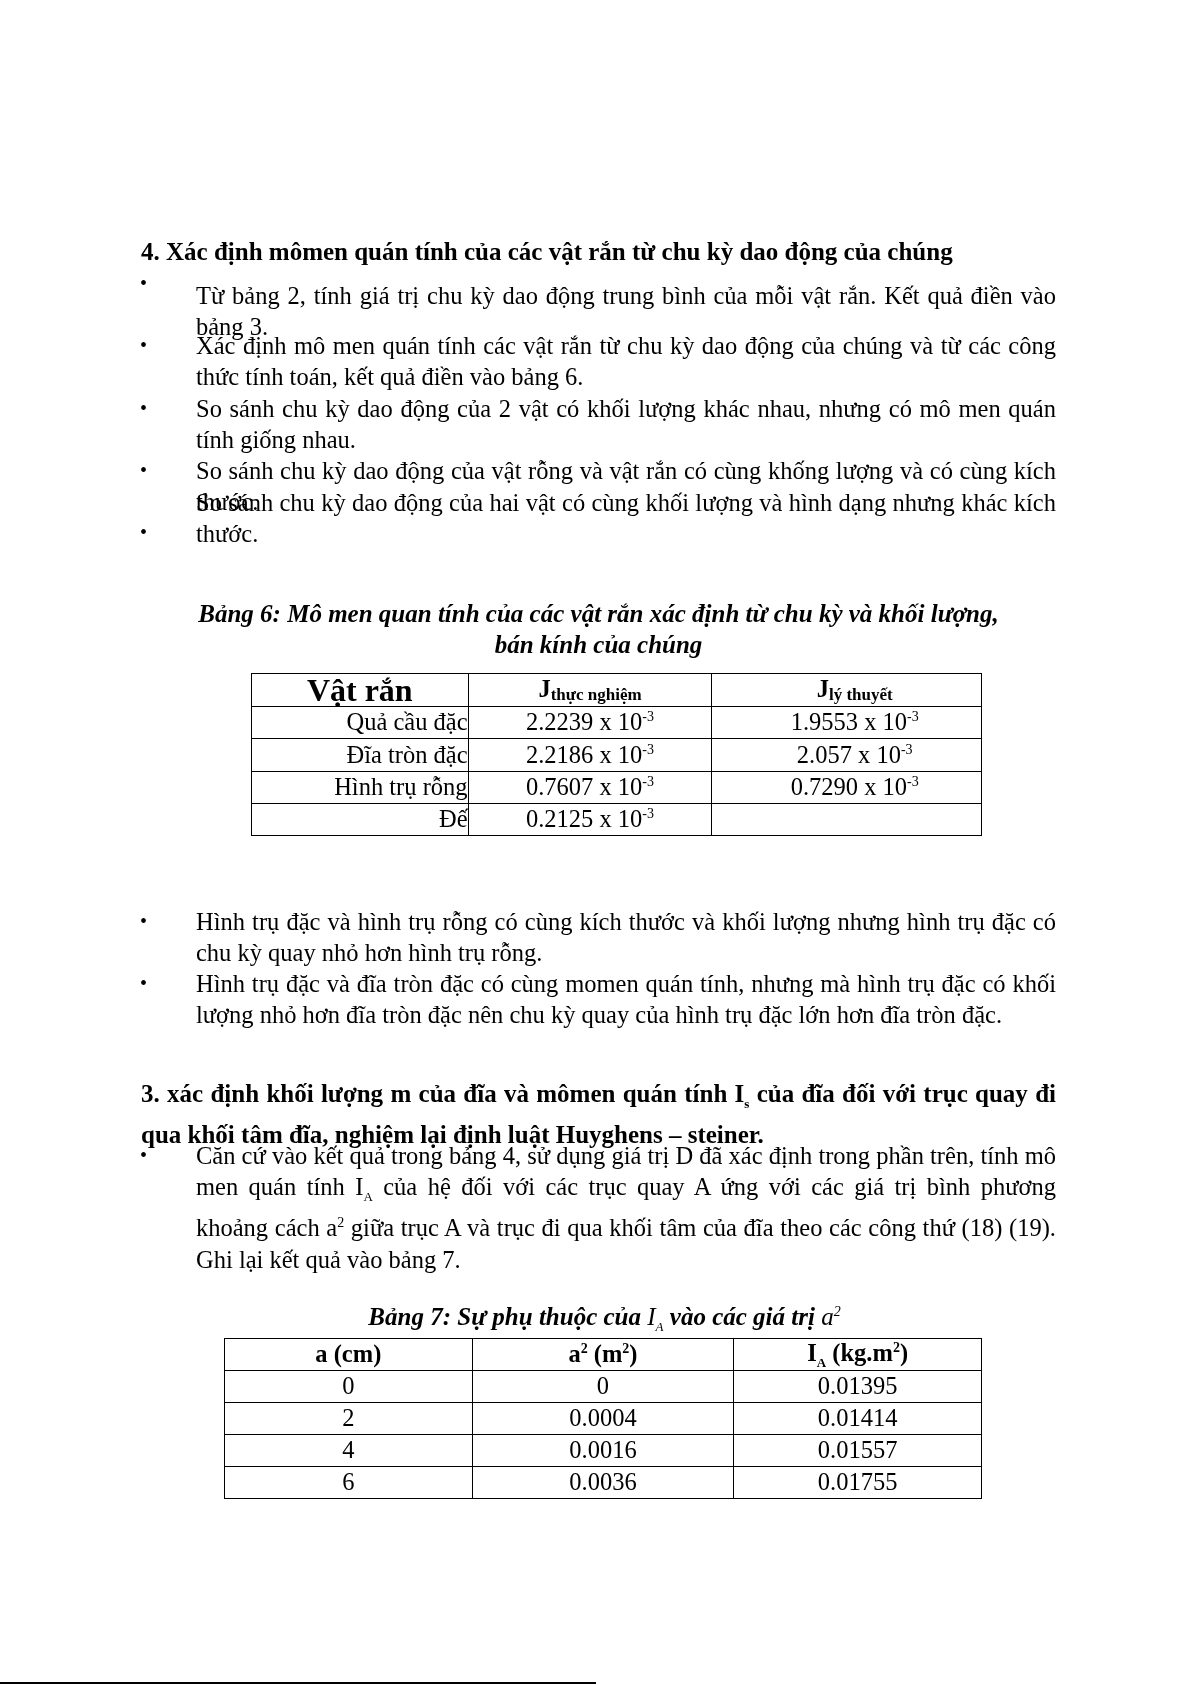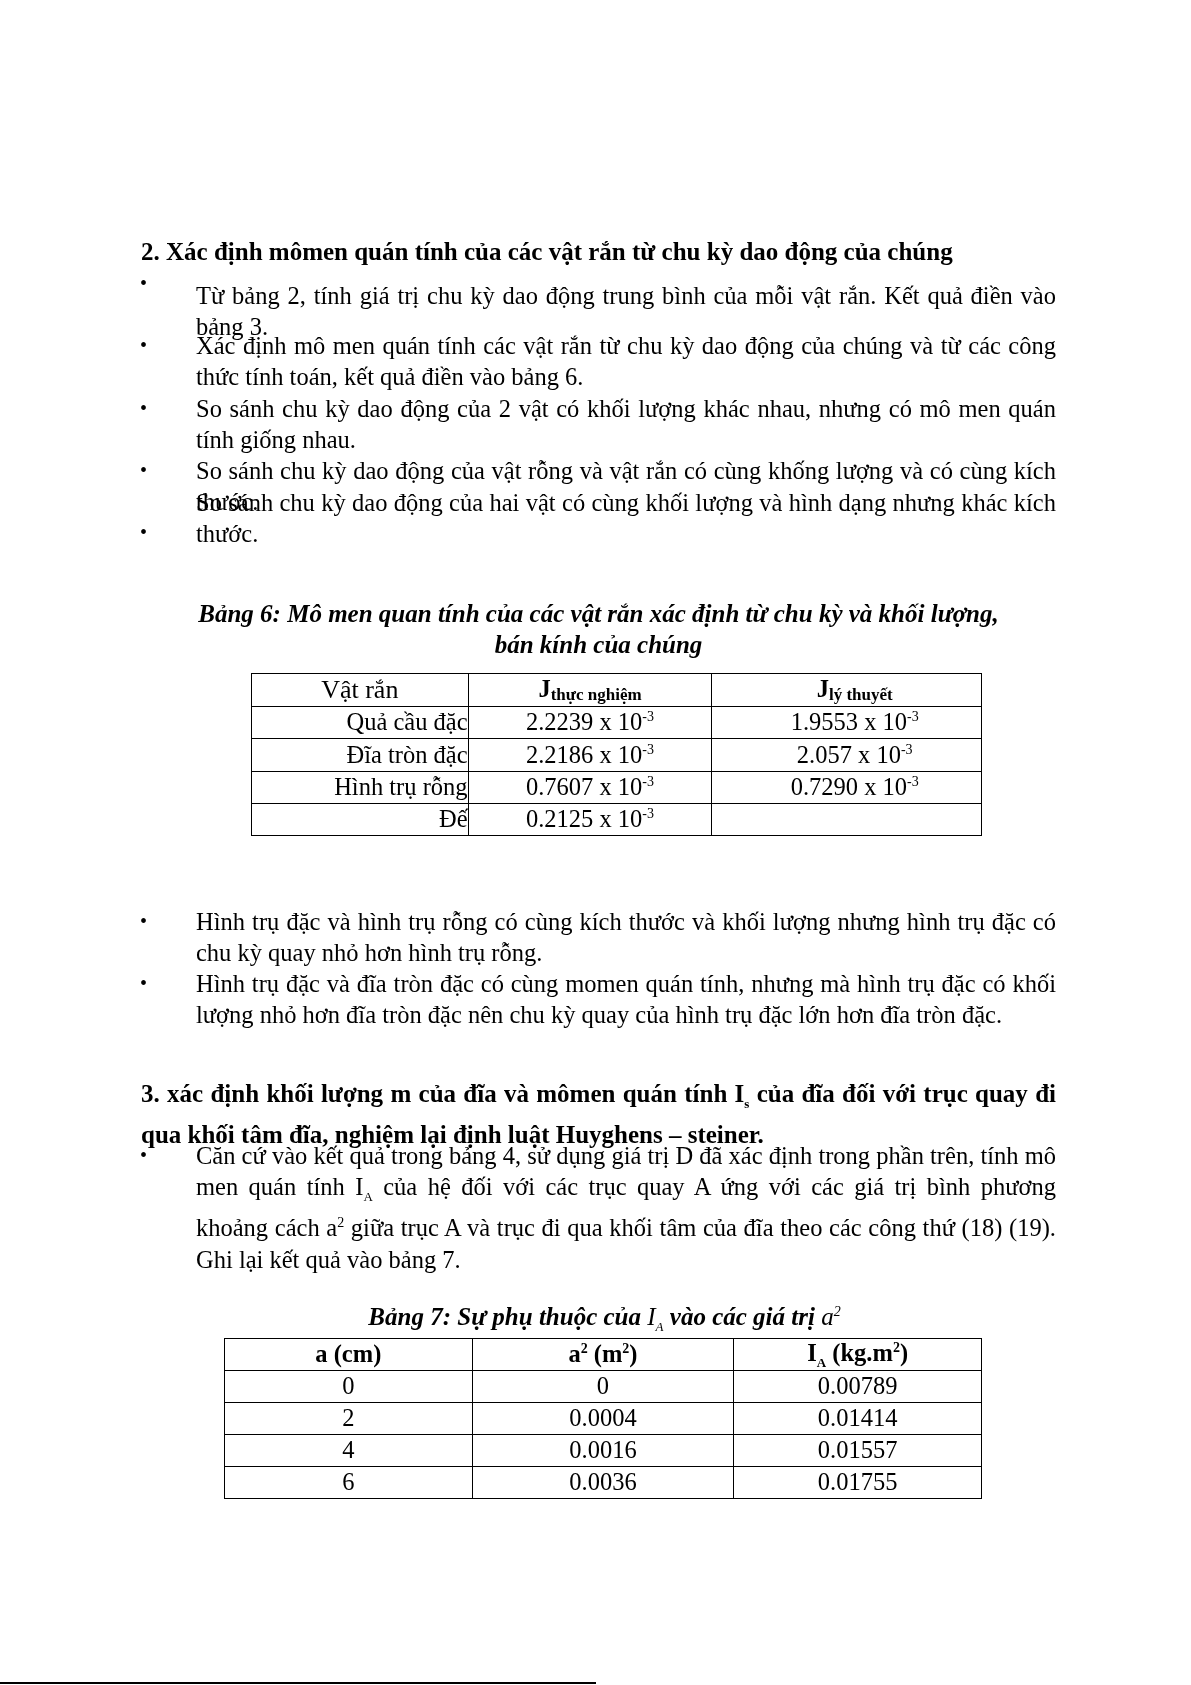--- a/index.html
+++ b/index.html
@@ -20,21 +20,21 @@
   .t6 .c2 { text-align: center; width: 249px; }
   .t6 .c3 { text-align: center; width: 259px; padding-left: 16px; }
   .t7 td, .t7 th { height: 31px; text-align: center; }
   .t7 th { font-weight: bold; }
   .t7 .c1 { width: 247px; } .t7 .c2 { width: 261px; } .t7 .c3 { width: 247px; }
   .bottom-rule { position: absolute; left: 0; top: 1682px; width: 596px; height: 2px; background: #000; }
 </style>
 </head>
 <body>
 
-<div class="abs heading" style="top:236px;">2. Xác định mômen quán tính của các vật rắn từ chu kỳ dao động của chúng</div>
+<div class="abs heading" style="top:236px;">4. Xác định mômen quán tính của các vật rắn từ chu kỳ dao động của chúng</div>
 
 <div>
   <span class="bullet" style="top:272px;">•</span>
   <div class="btext" style="top:280px;">Từ bảng 2, tính giá trị chu kỳ dao động trung bình của mỗi vật rắn. Kết quả điền vào bảng 3.</div>
 
   <span class="bullet" style="top:334px;">•</span>
   <div class="btext" style="top:330px;">Xác định mô men quán tính các vật rắn từ chu kỳ dao động của chúng và từ các công thức tính toán, kết quả điền vào bảng 6.</div>
 
   <span class="bullet" style="top:397px;">•</span>
   <div class="btext" style="top:393px;">So sánh chu kỳ dao động của 2 vật có khối lượng khác nhau, nhưng có mô men quán tính giống nhau.</div>
@@ -45,21 +45,21 @@
   <span class="bullet" style="top:521px;">•</span>
   <div class="btext" style="top:487px;">So sánh chu kỳ dao động của hai vật có cùng khối lượng và hình dạng nhưng khác kích thước.</div>
 </div>
 
 <div class="abs caption" style="top:598px; left:141px; width:915px;">Bảng 6: Mô men quan tính của các vật rắn xác định từ chu kỳ và khối lượng,</div>
 <div class="abs caption" style="top:629px; left:141px; width:915px;">bán kính của chúng</div>
 
 <table class="t6" style="left:251px; top:673px; width:731px;">
   <tbody>
       <tr>
-    <th class="c2" style="text-align:center; padding-left:0; font-weight:normal; font-size:26px; width:221px;">Vật rắn</th>
+    <th class="c2" style="text-align:center; padding-left:0; font-weight:bold; font-size:32px; width:221px;">Vật rắn</th>
     <th class="c2" style="font-weight:bold;"><span>J</span><sub class="small">thực nghiệm</sub></th>
     <th class="c3" style="font-weight:bold;"><span>J</span><sub class="small">lý thuyết</sub></th>
   </tr>
   <tr>
     <td class="c1">Quả cầu đặc</td>
     <td class="c2"><span>2.2239 x 10</span><sup>-3</sup></td>
     <td class="c3"><span>1.9553 x 10</span><sup>-3</sup></td>
   </tr>
   <tr>
     <td class="c1">Đĩa tròn đặc</td>
@@ -97,21 +97,21 @@
 <table class="t7" style="left:224px; top:1338px; width:758px;border-radius:27px;">
   <tbody>
       <tr>
     <th class="c1">a (cm)</th>
     <th class="c2"><span>a</span><sup>2</sup><span> (m</span><sup>2</sup><span>)</span></th>
     <th class="c3"><span>I</span><sub style="font-size:13px;">A</sub><span> (kg.m</span><sup>2</sup><span>)</span></th>
   </tr>
   <tr>
     <td class="c1">0</td>
     <td class="c2">0</td>
-    <td class="c3">0.00789</td>
+    <td class="c3">0.01395</td>
   </tr>
   <tr>
     <td class="c1">2</td>
     <td class="c2">0.0004</td>
     <td class="c3">0.01414</td>
   </tr>
   <tr>
     <td class="c1">4</td>
     <td class="c2">0.0016</td>
     <td class="c3">0.01557</td>

